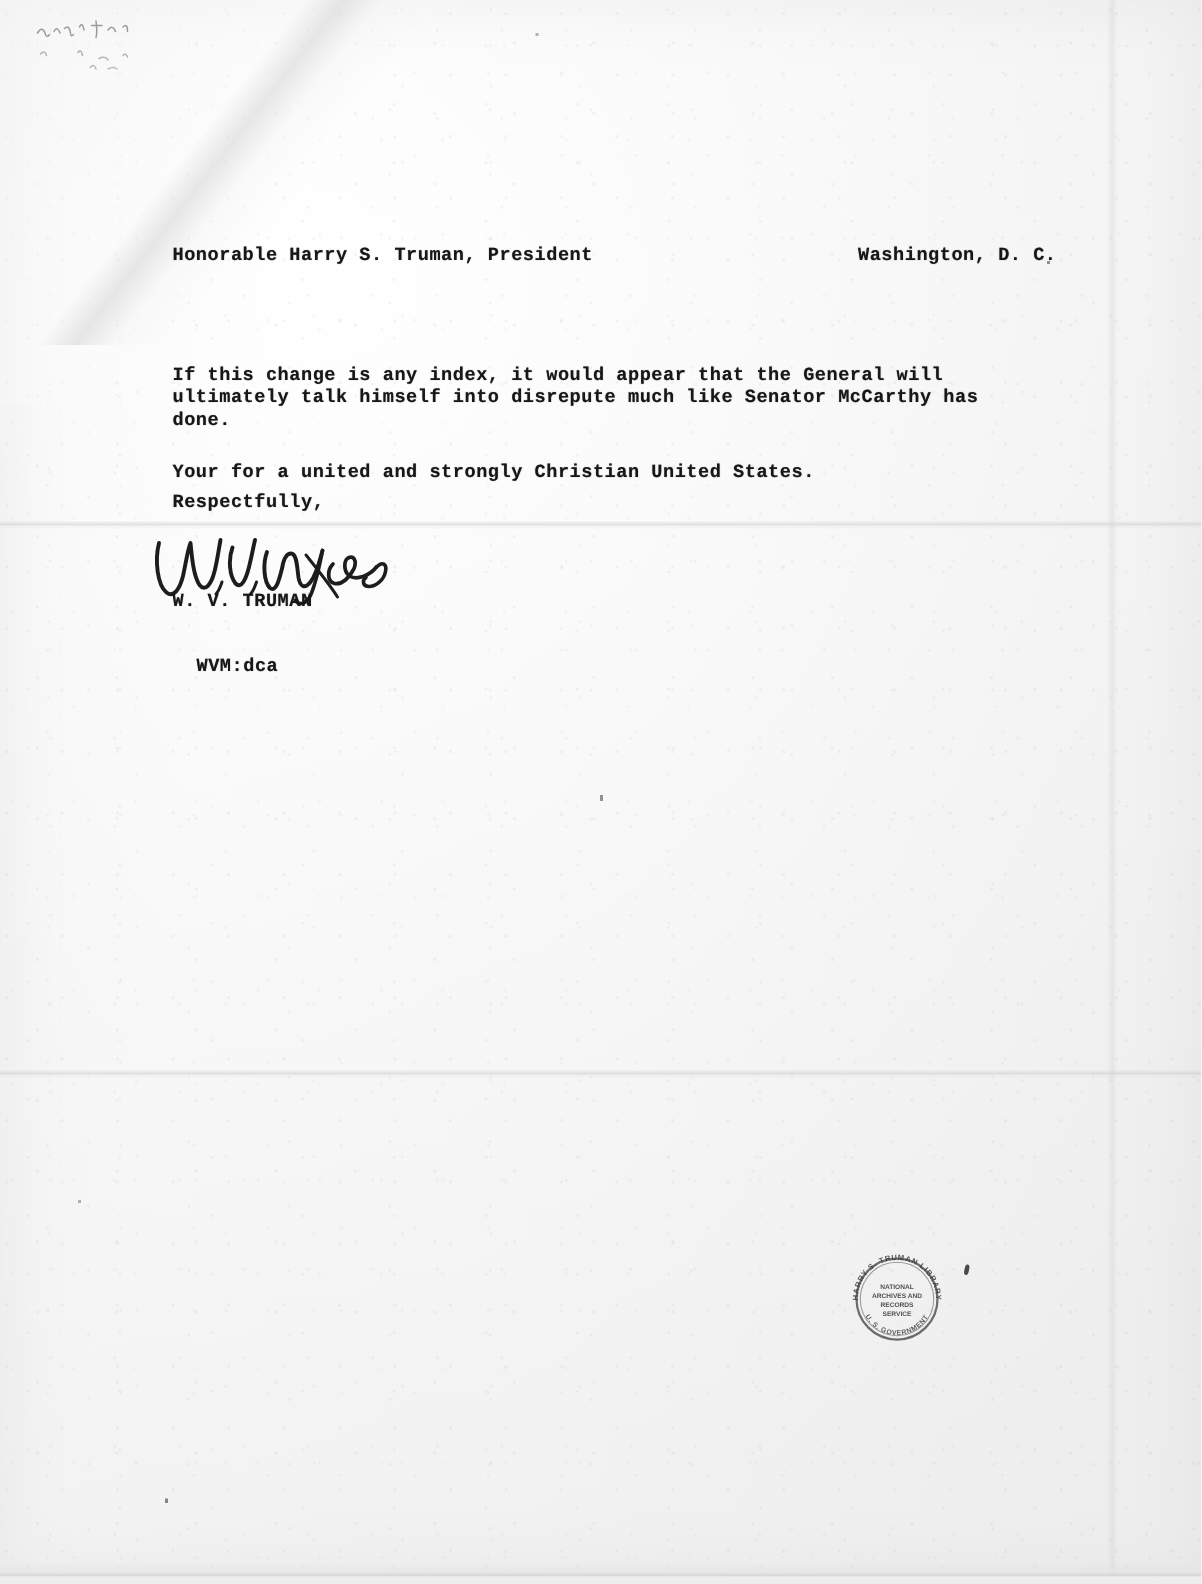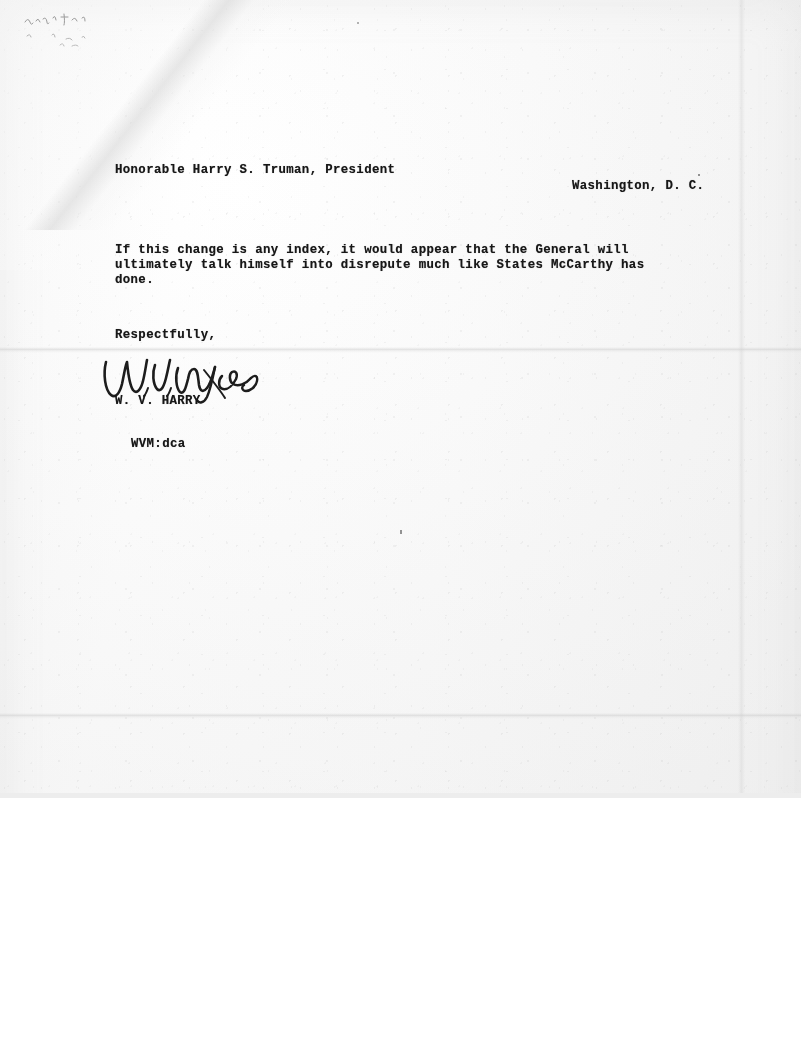--- a/index.html
+++ b/index.html
@@ -11,21 +11,21 @@
     width: 801px;
     height: 1056px;
     overflow: hidden;
     font-family: "Liberation Mono", "DejaVu Sans Mono", monospace;
   }
 
   
   #scan {
     position: relative;
     width: 801px;
-    height: 798px;
+    height: 1056px;
     background: #f2f2f2;   
     overflow: hidden;
   }
 
   
   #paper {
     position: absolute;
     left: 0;
     top: 0;
     width: 801px;
@@ -133,21 +133,21 @@
     font-family: "Liberation Mono", "DejaVu Sans Mono", monospace;
     font-size: 12.4px;
     letter-spacing: .35px;
     line-height: 15.2px;
     white-space: pre;
     font-weight: 700;
     text-shadow: 0 0 .7px rgba(20,20,20,.55);
   }
 
   #addressee  { left: 115px; top: 163px; }
-  #place      { left: 572px; top: 179px; }
+  #place      { left: 572px; top: 163px; }
   #body-para  { left: 115px; top: 243px; }
   #closing    { left: 115px; top: 308px; }
   #respect    { left: 115px; top: 328px; }
   #signer     { left: 115px; top: 394px; }
   #initials   { left: 131px; top: 437px; }
 
   
   #signature {
     position: absolute;
     left: 100px;
@@ -225,23 +225,24 @@
         <path d="M38 35 q3 -3 4 1" stroke="#bbb"></path>
         <path d="M50 36 q4 -2 6 0" stroke="#bbb"></path>
       </svg>
     </div>
 
     <div class="typed" id="addressee">Honorable Harry S. Truman, President</div>
 
     <div class="typed" id="place">Washington, D. C.</div>
 
     <div class="typed" id="body-para">If this change is any index, it would appear that the General will
-ultimately talk himself into disrepute much like States McCarthy has
+ultimately talk himself into disrepute much like Senator McCarthy has
 done.</div>
 
+    <div class="typed" id="closing">Your for a united and strongly Christian United States.</div>
 
     <div class="typed" id="respect">Respectfully,</div>
 
     <div id="signature">
       <svg width="180" height="58" viewBox="0 0 180 58" fill="none" stroke="#1d1d1d" stroke-linecap="round" stroke-linejoin="round">
         <path d="M6 14 C3 26 5 42 11 47 C16 51 20 44 22 36 C24 27 25 19 27 14
                  C28 24 29 36 33 42 C37 47 41 41 43 33 C45 25 46 17 47 12" stroke-width="2.6"></path>
         <path d="M48 40 q-2 6 -4 8" stroke-width="2"></path>
         <path d="M55 17 C52 25 53 36 57 41 C61 45 64 38 66 30 C68 22 69 16 70 12" stroke-width="2.6"></path>
         <path d="M71 40 q-2 6 -4 8" stroke-width="2"></path>
@@ -251,21 +252,21 @@
         <path d="M115 19 C113 29 111 40 107 49 C104 55 99 56 97 52" stroke-width="2.4"></path>
         <path d="M122 28 C118 32 118 40 123 41 C128 42 133 37 136 31
                  C138 26 136 22 132 24 C129 26 129 33 133 36
                  C138 39 146 36 151 30" stroke-width="2.5"></path>
         <path d="M151 30 C155 26 158 28 157 33 C156 39 150 43 146 43
                  C142 43 141 39 144 37" stroke-width="2.4"></path>
         <path d="M104 22 C112 32 120 42 125 50" stroke-width="2"></path>
       </svg>
     </div>
 
-    <div class="typed" id="signer">W. V. HARRY</div>
+    <div class="typed" id="signer">W. V. TRUMAN</div>
 
     <div class="typed" id="initials">WVM:dca</div>
 
     <div id="stamp">
       <svg width="70" height="70" viewBox="0 0 70 70" fill="none">
         <defs>
           <path id="arcTop" d="M 9 35 A 26 26 0 0 1 61 35"></path>
           <path id="arcBot" d="M 11 35 A 24 24 0 0 0 59 35"></path>
         </defs>
         <circle cx="35" cy="35" r="27" stroke="#4a4a4a" stroke-width="1.5" fill="none" opacity=".8"></circle>

